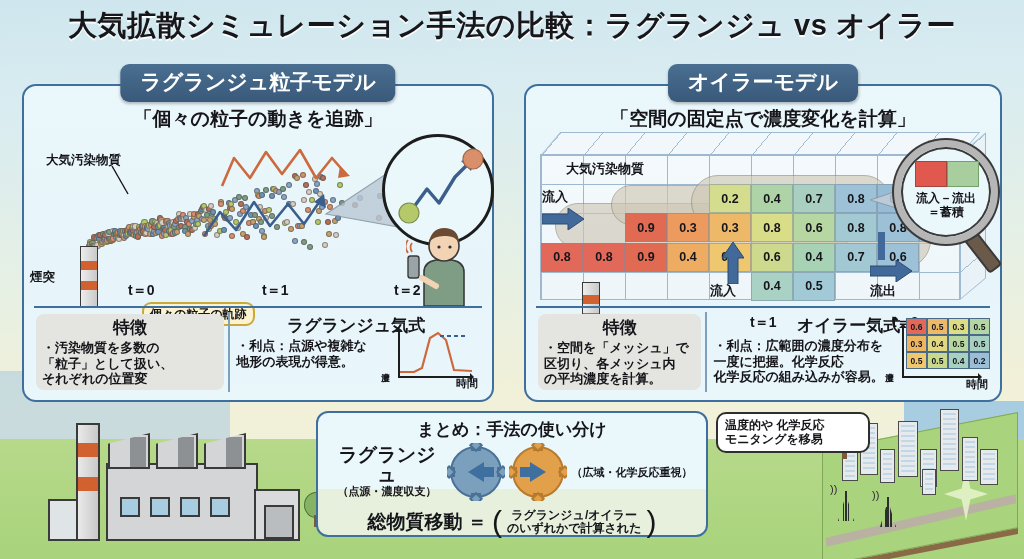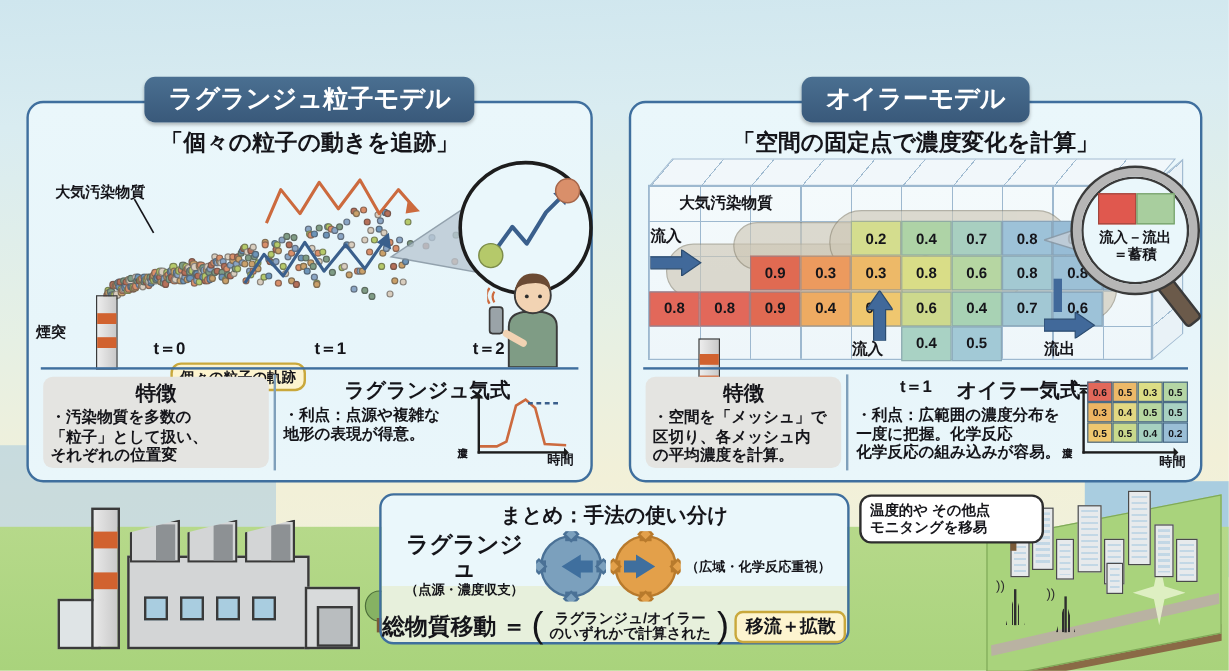--- a/index.html
+++ b/index.html
@@ -207,20 +207,21 @@
     <div class="tree" style="left:10px;bottom:96px;">
         <u></u>
         <s></s>
       </div>
     <div class="twr" style="left:14px;bottom:34px;"></div>
     <div class="twr" style="left:56px;bottom:28px;"></div>
     <div class="wave" style="left:8px;bottom:60px;">))</div>
     <div class="wave" style="left:50px;bottom:54px;">))</div>
   </div>
 
+  <div class="title">大気拡散シミュレーション手法の比較：ラグランジュ vs オイラー</div>
 
   <div class="panel left">
     <div class="badge">ラグランジュ粒子モデル</div>
     <div class="subt">「個々の粒子の動きを追跡」</div>
 
     <div class="illus">
       <div class="lbl" style="left:22px;top:18px;">大気汚染物質</div>
       <svg style="position:absolute;left:86px;top:30px;" width="30" height="34">
         <path d="M2 2 L18 30" stroke="#15151a" stroke-width="1.4" fill="none"></path>
       </svg>
@@ -732,21 +733,20 @@
       <div style="width:122px;text-align:center;">
         <div class="ssub">（広域・化学反応重視）</div>
       </div>
     </div>
     <div class="eq">
       <div class="eqa">総物質移動 ＝</div>
       <div class="paren">(</div>
       <div class="eqb" style="white-space:pre-line;">ラグランジュ/オイラー
 のいずれかで計算された</div>
       <div class="paren">)</div>
-      <div class="tag">移流＋拡散</div>
     </div>
   </div>
 
 
-  <div class="bubble" style="left:716px;top:412px;width:154px;white-space:pre-line;z-index:9;">温度的や その他点
+  <div class="bubble" style="left:716px;top:412px;width:154px;white-space:pre-line;z-index:9;">温度的や 化学反応
 モニタングを移易</div>
 
 </div>
 
 </body></html>

